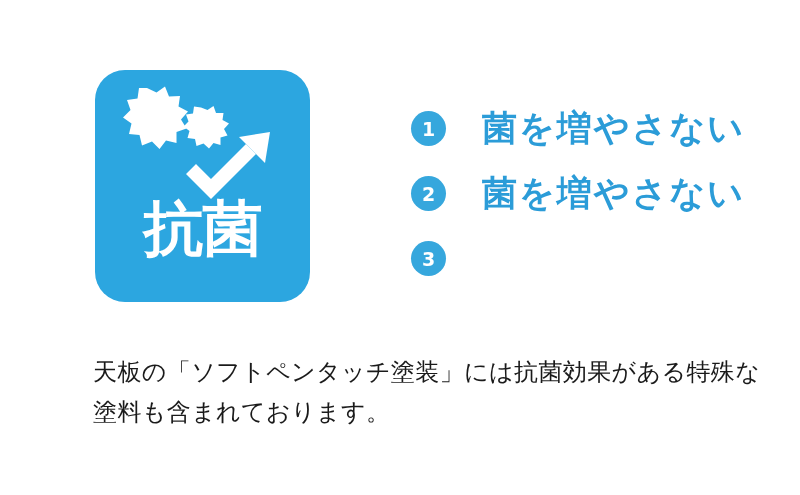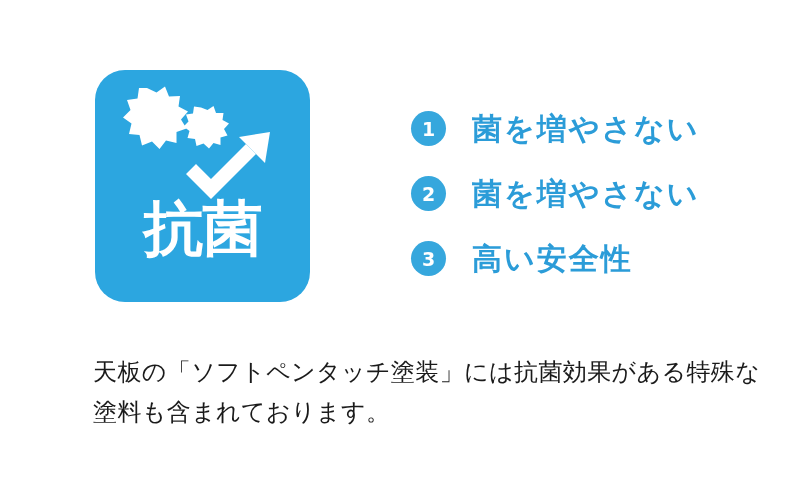--- a/index.html
+++ b/index.html
@@ -80,23 +80,23 @@
     color: #ffffff;
     font-size: 19px;
     font-weight: bold;
     display: flex;
     align-items: center;
     justify-content: center;
     font-family: "DejaVu Sans", "Liberation Sans", sans-serif;
   }
 
   .feature-text {
-    margin-left: 26px;
+    margin-left: 36px;
     color: #2b9cd8;
-    font-size: 30px;
+    font-size: 35px;
     font-weight: bold;
     line-height: 1;
     letter-spacing: 2px;
     white-space: nowrap;
     font-family: "DejaVu Sans", "Liberation Sans", sans-serif;
   }
 
   
   .caption {
     position: absolute;
@@ -168,21 +168,20 @@
       <div class="feature-text">菌を増やさない</div>
     </div>
 
     <div class="feature-row">
       <div class="feature-num">2</div>
       <div class="feature-text">菌を増やさない</div>
     </div>
 
     <div class="feature-row">
       <div class="feature-num">3</div>
-      <div class="feature-text">高い安全性</div>
     </div>
 
   </div>
 
   <div class="caption">
     <span class="caption-line">天板の「ソフトペンタッチ塗装」には抗菌効果がある特殊な</span>
     <span class="caption-line">塗料も含まれております。</span>
   </div>
 
 </div>

